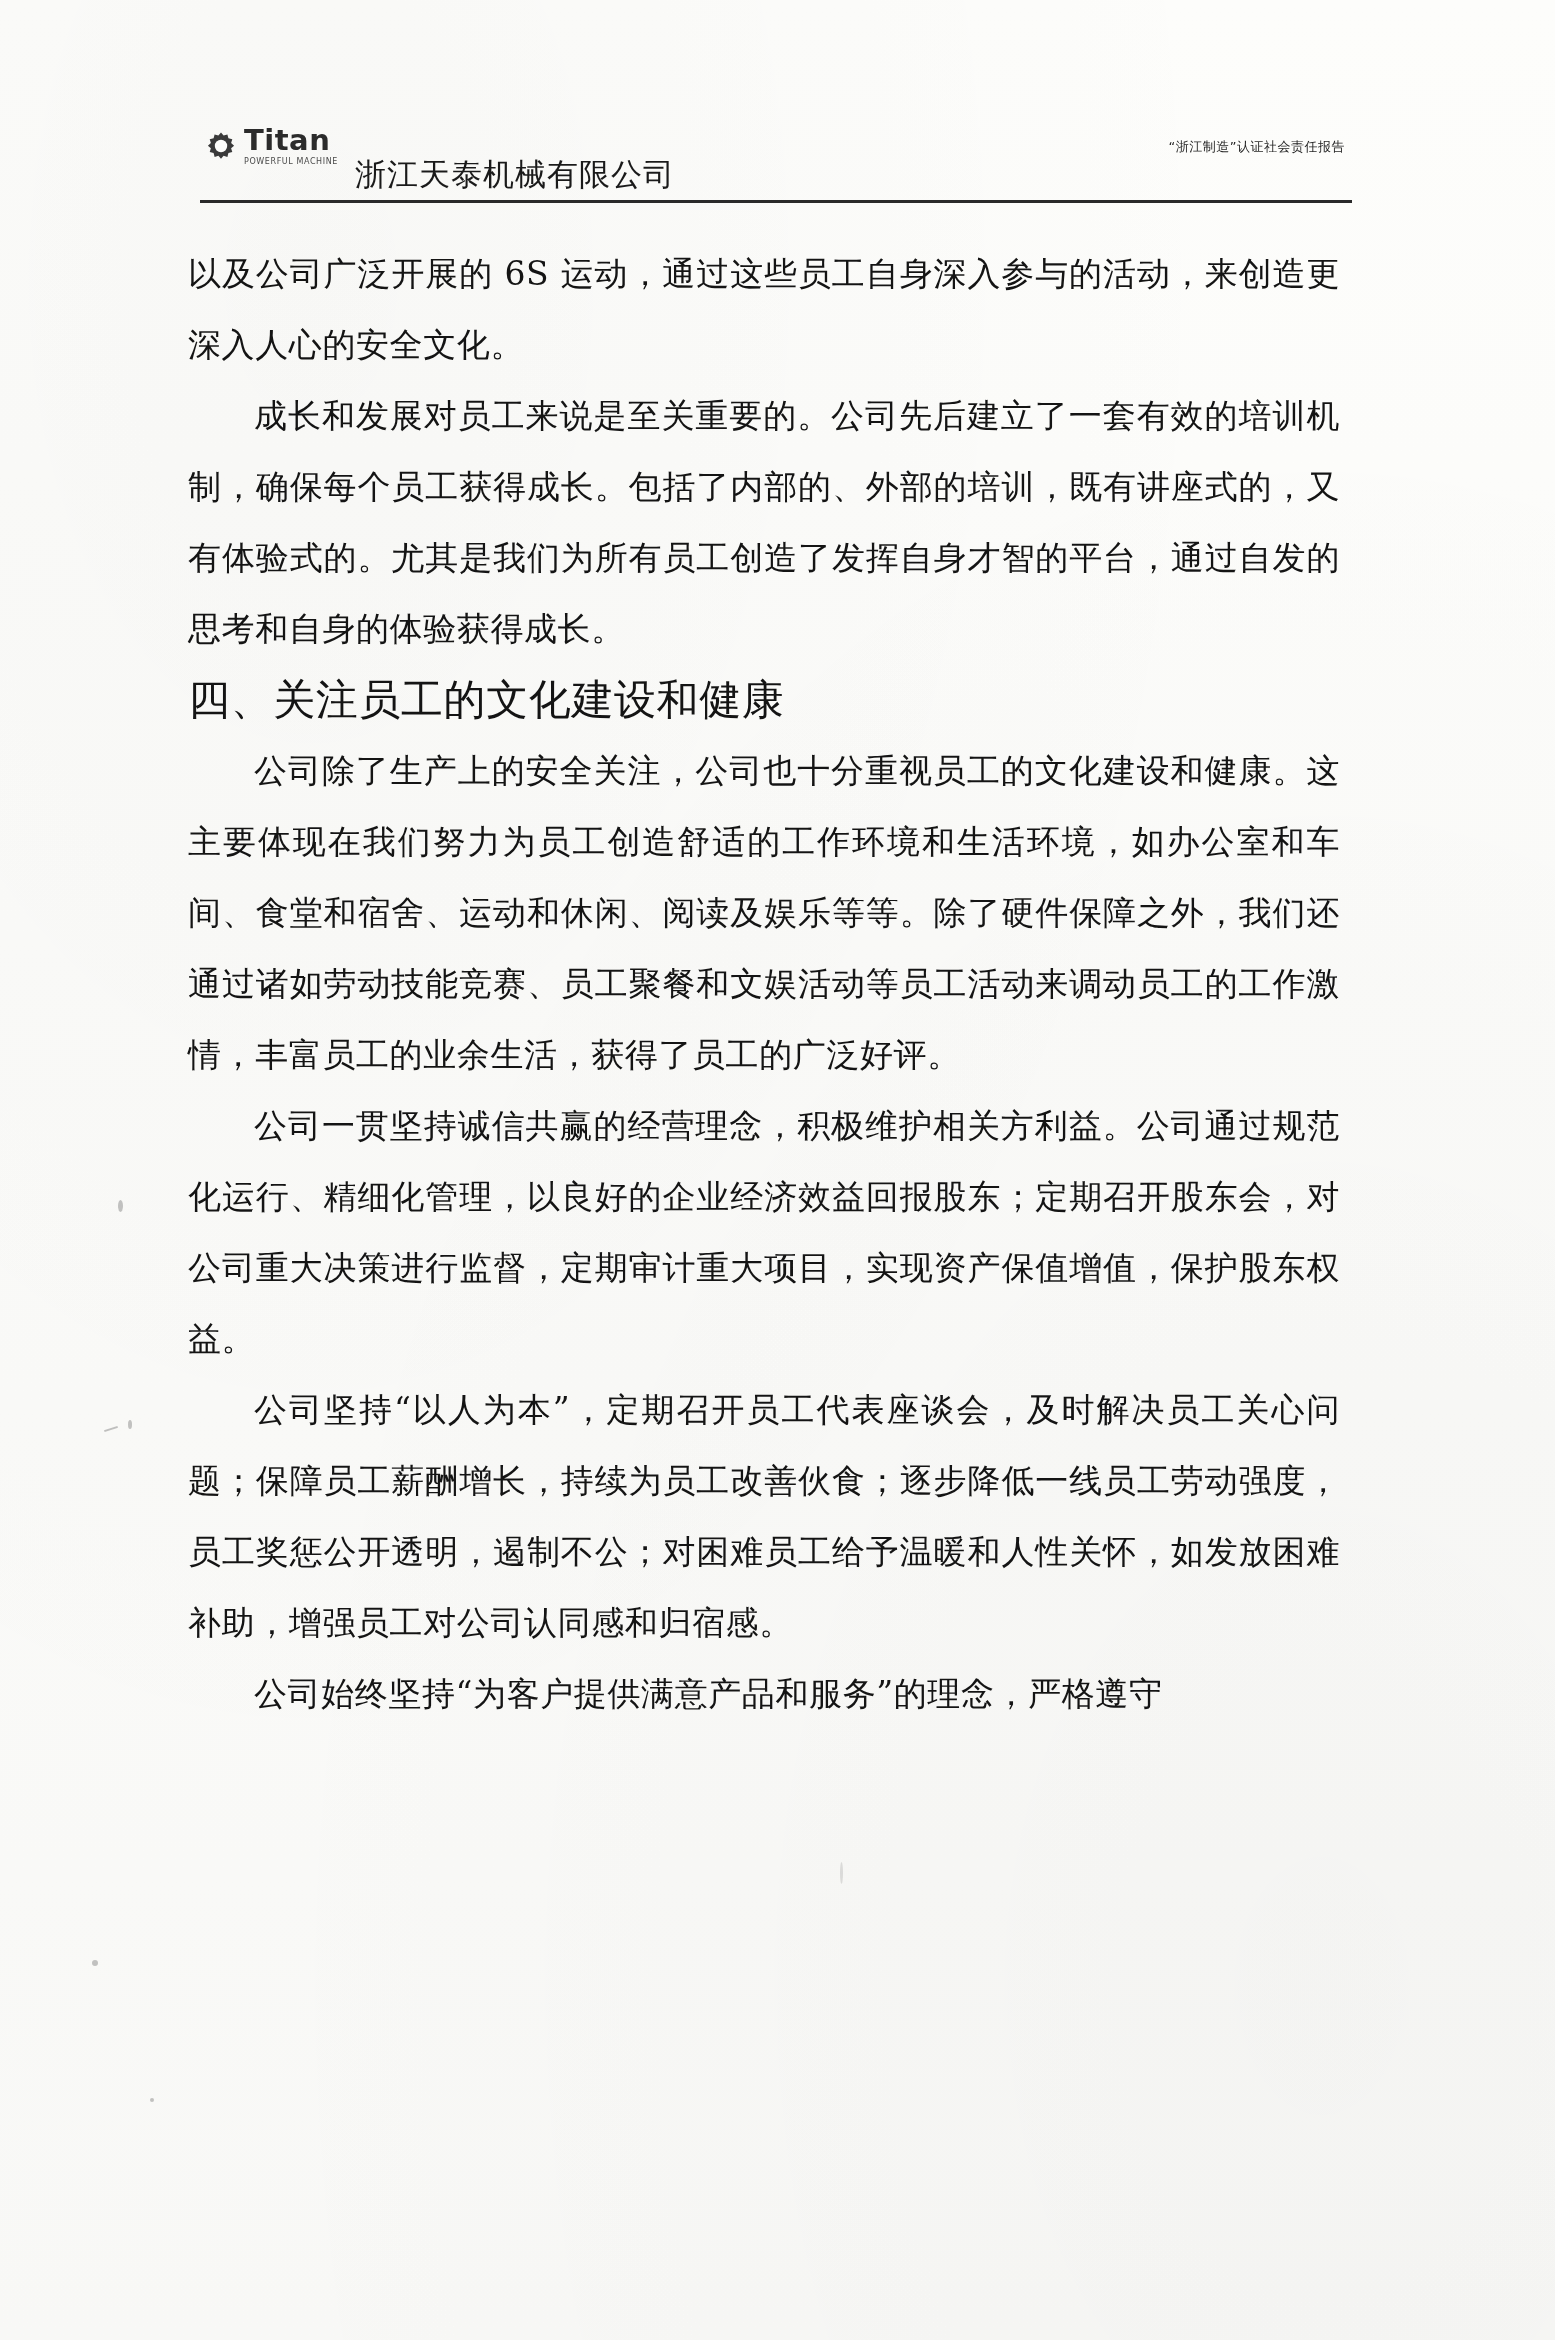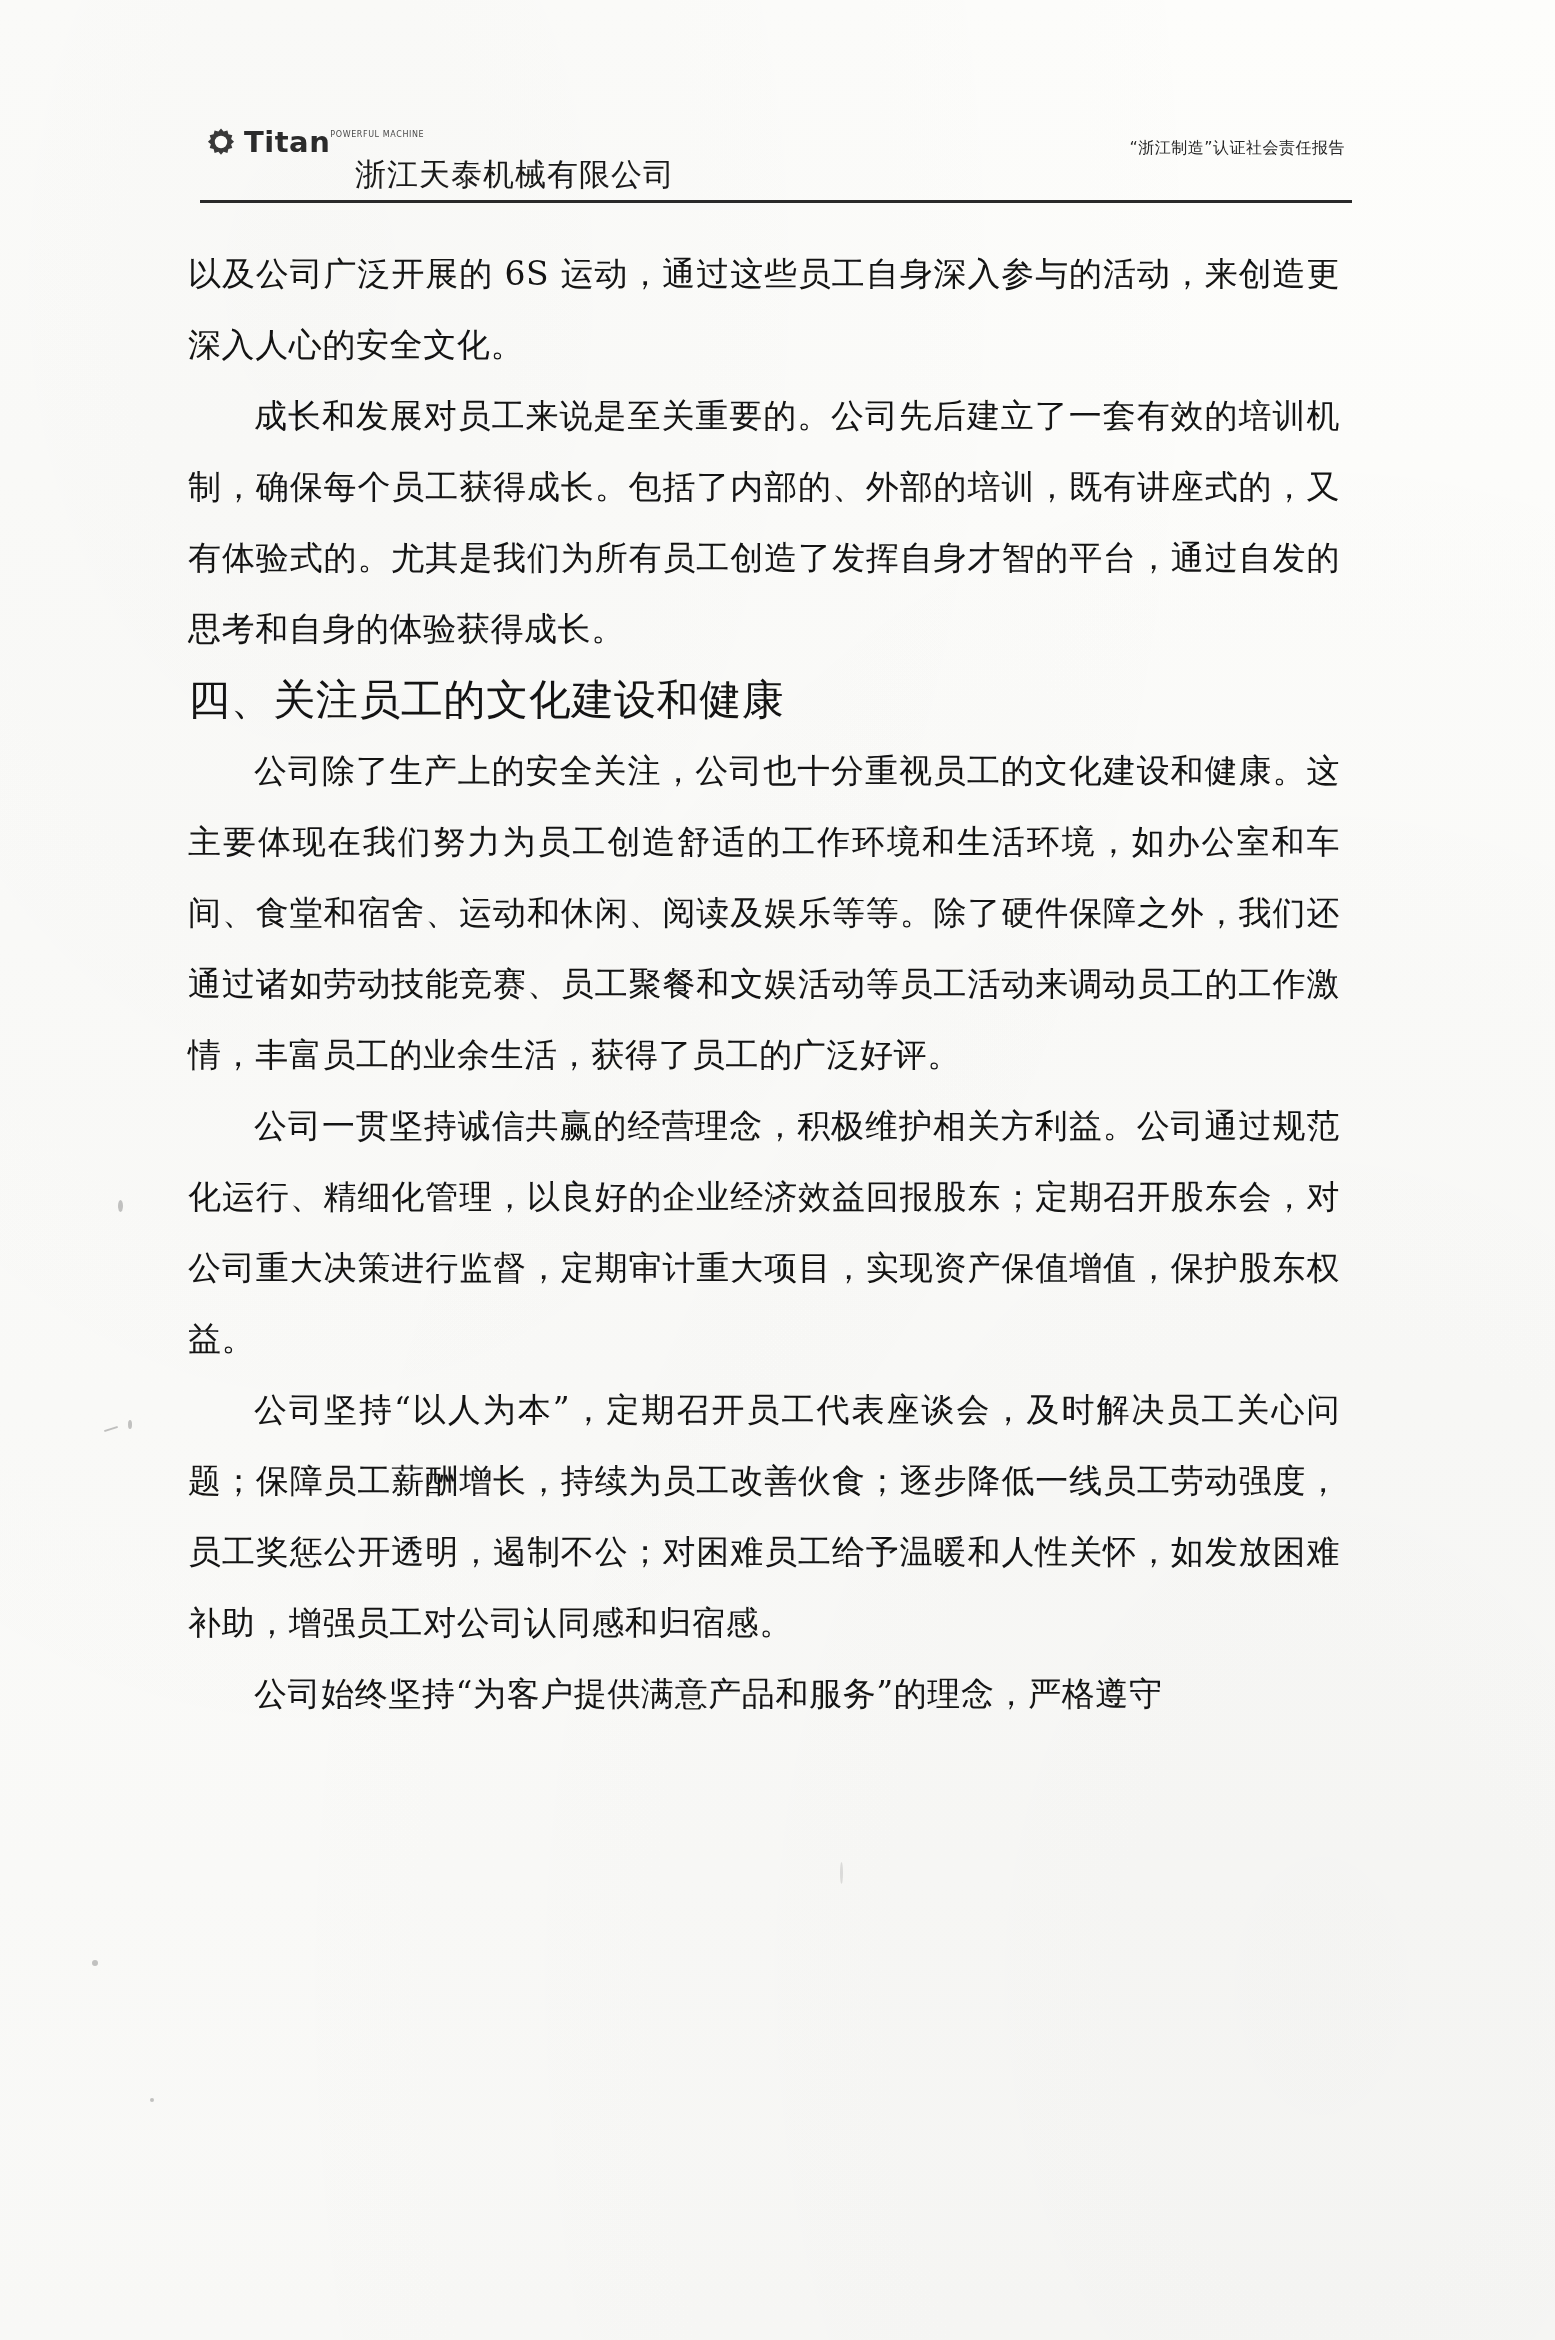--- a/index.html
+++ b/index.html
@@ -50,21 +50,21 @@
   }
   .gear-icon {
     width: 32px;
     height: 32px;
     position: relative;
     flex: none;
   }
   .gear-icon svg { display: block; }
   .logo-text {
     display: flex;
-    flex-direction: row;
+    flex-direction: column;
     line-height: 1;
   }
   .logo-main {
     font-family: "DejaVu Sans", "Liberation Sans", sans-serif;
     font-weight: bold;
     font-size: 29px;
     letter-spacing: 0.5px;
     color: #2b2b2b;
   }
   .logo-sub {
@@ -82,21 +82,21 @@
     letter-spacing: 1px;
     color: #1a1a1a;
     white-space: nowrap;
     margin-top: 27px;
   }
   .doc-title {
     position: absolute;
     right: 0;
     top: 18px;
     font-family: "DejaVu Sans", "Liberation Sans", sans-serif;
-    font-size: 16px;
+    font-size: 13px;
     letter-spacing: 0.5px;
     color: #262626;
     white-space: nowrap;
   }
   .header-rule {
     position: absolute;
     left: 200px;
     top: 200px;
     width: 1152px;
     height: 3px;

